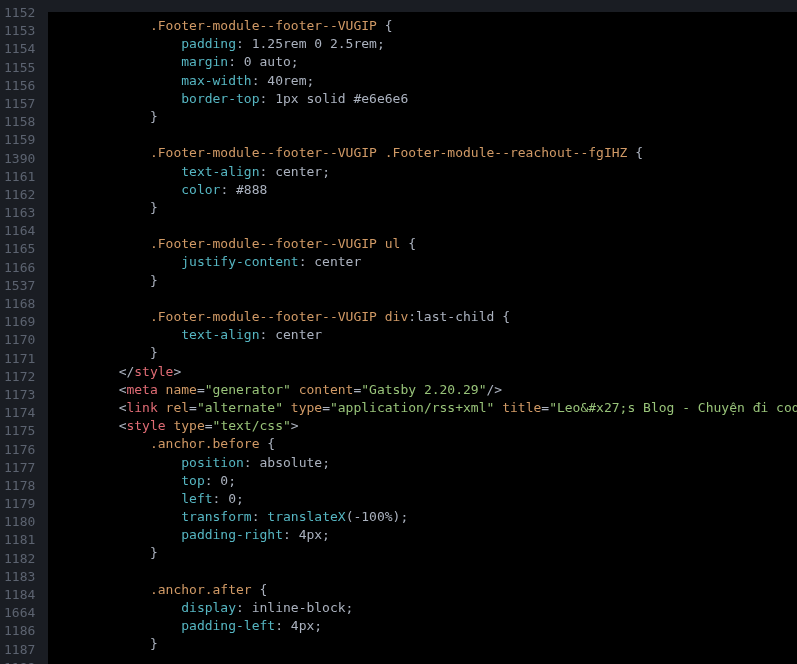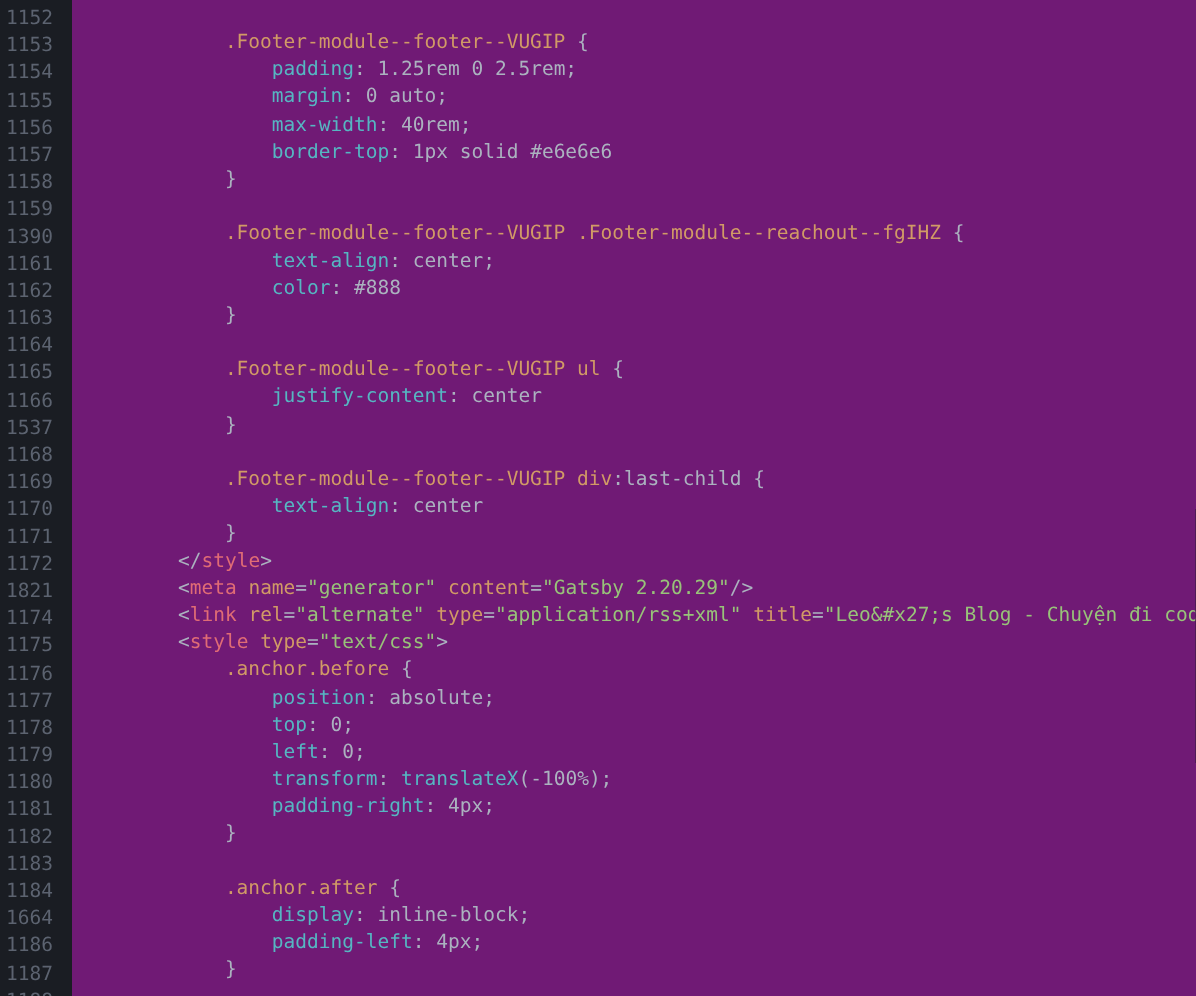--- a/index.html
+++ b/index.html
@@ -19,25 +19,26 @@
 .gutter {
   background: #1a1d23;
   color: #5c6370;
   text-align: left;
   padding: 4px 8px 4px 4px;
   user-select: none;
   flex-shrink: 0;
   width: 48px;
 }
 .code {
-  background: #701a75;
-  padding: 20px 0 4px 8px;
+  background: #000000;
+  padding: 5px 0 4px 8px;
   flex: 1;
   white-space: pre;
   overflow: hidden;
+  margin-top: 12px;
 }
 .line { height: 18.2px; }
 .gutter .line { color: #5c6370; }
 
 .c-sel { color: #d19a66; }  
 .c-cls { color: #d19a66; }  
 .c-prop { color: #56b6c2; }
 .c-tag { color: #e06c75; }  
 .c-attr { color: #d19a66; } 
 .c-str { color: #98c379; }  
@@ -63,21 +64,21 @@
       <div class="line">1163</div>
       <div class="line">1164</div>
       <div class="line">1165</div>
       <div class="line">1166</div>
       <div class="line">1537</div>
       <div class="line">1168</div>
       <div class="line">1169</div>
       <div class="line">1170</div>
       <div class="line">1171</div>
       <div class="line">1172</div>
-      <div class="line">1821</div>
+      <div class="line">1173</div>
       <div class="line">1174</div>
       <div class="line">1175</div>
       <div class="line">1176</div>
       <div class="line">1177</div>
       <div class="line">1178</div>
       <div class="line">1179</div>
       <div class="line">1180</div>
       <div class="line">1181</div>
       <div class="line">1182</div>
       <div class="line">1183</div>

